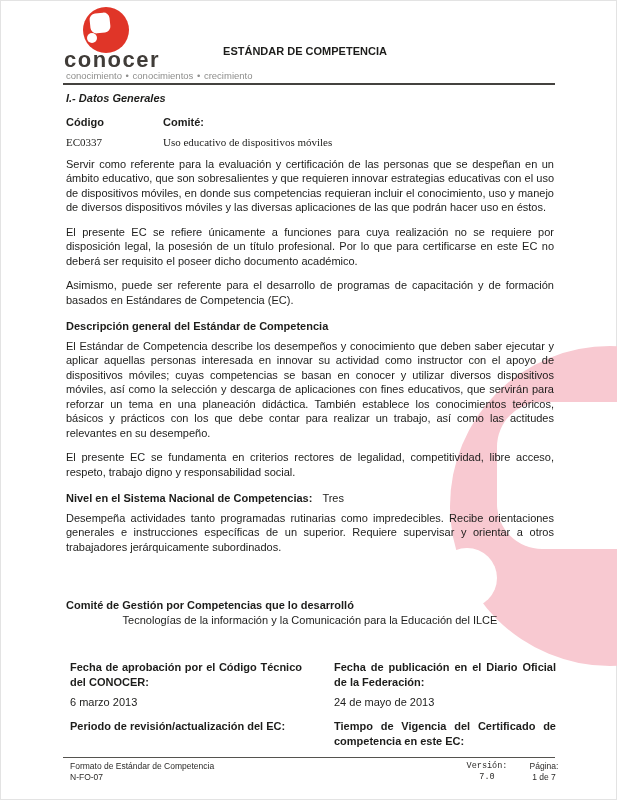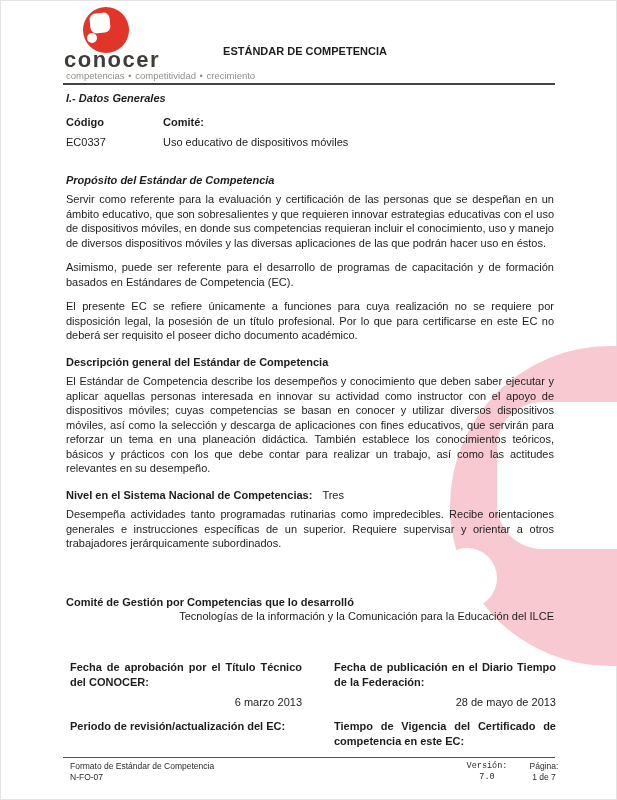--- a/index.html
+++ b/index.html
@@ -28,29 +28,29 @@
   .doc-title{position:absolute;left:155px;top:45px;width:300px;text-align:center;font-size:11px;font-weight:bold;}
   .header-rule{position:absolute;left:63px;top:83px;width:492px;height:2px;background:#44423f;}
   
   .body{position:absolute;left:66px;top:91px;width:488px;font-size:11px;line-height:14.5px;text-align:justify;z-index:2;}
   .sec{font-weight:bold;text-align:left;margin:12px 0 5px;font-size:11px;}
   .mt0{margin-top:0;font-style:italic;}
   .mb9{margin-bottom:9px;}
   .mb0{margin-bottom:0;margin-top:44px;}
   .body p{margin:0 0 10px;}
   .row{margin-bottom:6px;text-align:left;}
-  .row.mb7{margin-bottom:23px;}
+  .row.mb7{margin-bottom:7px;font-family:Liberation Serif, serif;}
   .c1{display:inline-block;width:97px;}
   .b{font-weight:bold;}
   .normal{font-weight:normal;margin-left:10px;}
-  .plain{text-align:right;}
+  .plain{text-align:center;}
   
   .dates{position:absolute;left:70px;top:660px;width:486px;display:grid;grid-template-columns:232px 222px;column-gap:32px;font-size:11px;line-height:15px;z-index:2;}
   .dates .lbl{font-weight:bold;text-align:justify;}
-  .dates .val{text-align:right;margin:5px 0 9px;}
+  .dates .val{text-align:left;margin:5px 0 9px;}
   
   .footer-rule{position:absolute;left:63px;top:757px;width:492px;height:1px;background:#55534f;}
   .f{position:absolute;top:761px;font-size:8.5px;line-height:10.5px;color:#2b2a28;z-index:2;}
   .f-left{left:70px;}
   .f-version{left:455px;width:64px;text-align:center;font-family:Liberation Mono, monospace;}
   .f-page{left:512px;width:64px;text-align:center;}
 </style>
 </head>
 <body>
 
@@ -63,54 +63,54 @@
   </div>
 
   <div>
     <div>
       <div class="logo-circle"></div>
       <div class="logo-square"></div>
       <div class="logo-dot"></div>
     </div>
     <div class="brand">conocer</div>
     <div class="doc-title">ESTÁNDAR DE COMPETENCIA</div>
-    <div class="tagline">competencias • competitividad • crecimiento</div>
+    <div class="tagline">conocimiento • conocimientos • crecimiento</div>
     <div class="header-rule"></div>
   </div>
 
   <main class="body">
     <h3 class="sec mt0 mb9">I.- Datos Generales</h3>
 
     <div class="row">
       <span class="c1 b">Código</span><span class="b">Comité:</span>
     </div>
     <div class="row mb7">
       <span class="c1">EC0337</span><span>Uso educativo de dispositivos móviles</span>
     </div>
 
-    <h3 class="sec mt0">Propósito del Estándar de Competencia</h3>
     <p>Servir como referente para la evaluación y certificación de las personas que se despeñan en un ámbito educativo, que son sobresalientes y que requieren innovar estrategias educativas con el uso de dispositivos móviles, en donde sus competencias requieran incluir el conocimiento, uso y manejo de diversos dispositivos móviles y las diversas aplicaciones de las que podrán hacer uso en éstos.</p>
+    <p>El presente EC se refiere únicamente a funciones para cuya realización no se requiere por disposición legal, la posesión de un título profesional. Por lo que para certificarse en este EC no deberá ser requisito el poseer dicho documento académico.</p>
     <p>Asimismo, puede ser referente para el desarrollo de programas de capacitación y de formación basados en Estándares de Competencia (EC).</p>
-    <p>El presente EC se refiere únicamente a funciones para cuya realización no se requiere por disposición legal, la posesión de un título profesional. Por lo que para certificarse en este EC no deberá ser requisito el poseer dicho documento académico.</p>
 
     <h3 class="sec">Descripción general del Estándar de Competencia</h3>
     <p>El Estándar de Competencia describe los desempeños y conocimiento que deben saber ejecutar y aplicar aquellas personas interesada en innovar su actividad como instructor con el apoyo de dispositivos móviles; cuyas competencias se basan en conocer y utilizar diversos dispositivos móviles, así como la selección y descarga de aplicaciones con fines educativos, que servirán para reforzar un tema en una planeación didáctica. También establece los conocimientos teóricos, básicos y prácticos con los que debe contar para realizar un trabajo, así como las actitudes relevantes en su desempeño.</p>
+    <p>El presente EC se fundamenta en criterios rectores de legalidad, competitividad, libre acceso, respeto, trabajo digno y responsabilidad social.</p>
 
     <h3 class="sec"><span>Nivel en el Sistema Nacional de Competencias:</span><span class="normal">Tres</span></h3>
     <p>Desempeña actividades tanto programadas rutinarias como impredecibles. Recibe orientaciones generales e instrucciones específicas de un superior. Requiere supervisar y orientar a otros trabajadores jerárquicamente subordinados.</p>
 
     <h3 class="sec mb0">Comité de Gestión por Competencias que lo desarrolló</h3>
     <div class="plain">Tecnologías de la información y la Comunicación para la Educación del ILCE</div>
   </main>
 
   <section class="dates">
-    <div class="lbl">Fecha de aprobación por el Título Técnico del CONOCER:</div>
-    <div class="lbl">Fecha de publicación en el Diario Tiempo de la Federación:</div>
+    <div class="lbl">Fecha de aprobación por el Código Técnico del CONOCER:</div>
+    <div class="lbl">Fecha de publicación en el Diario Oficial de la Federación:</div>
     <div class="val">6 marzo 2013</div>
-    <div class="val">28 de mayo de 2013</div>
+    <div class="val">24 de mayo de 2013</div>
     <div class="lbl">Periodo de revisión/actualización del EC:</div>
     <div class="lbl">Tiempo de Vigencia del Certificado de competencia en este EC:</div>
   </section>
 
   <div class="footer-rule"></div>
   <div class="f f-left">
     <div>Formato de Estándar de Competencia</div>
     <div>N-FO-07</div>
   </div>
   <div class="f f-version">

